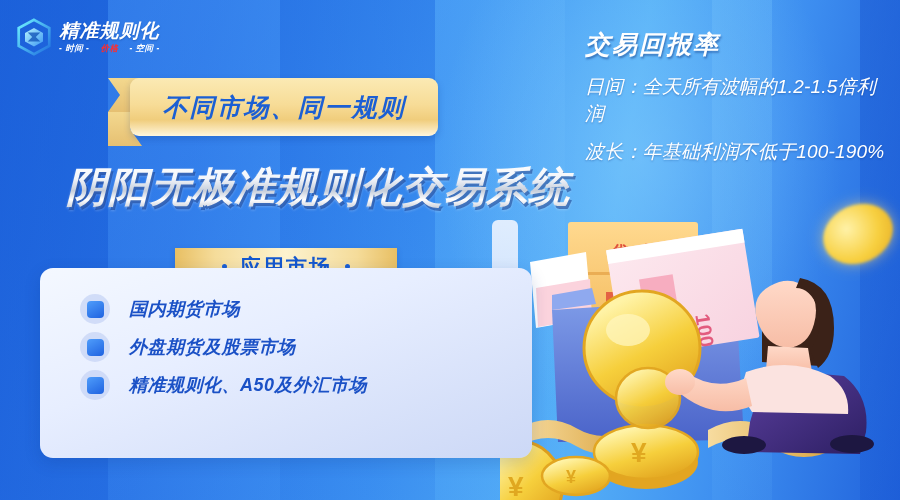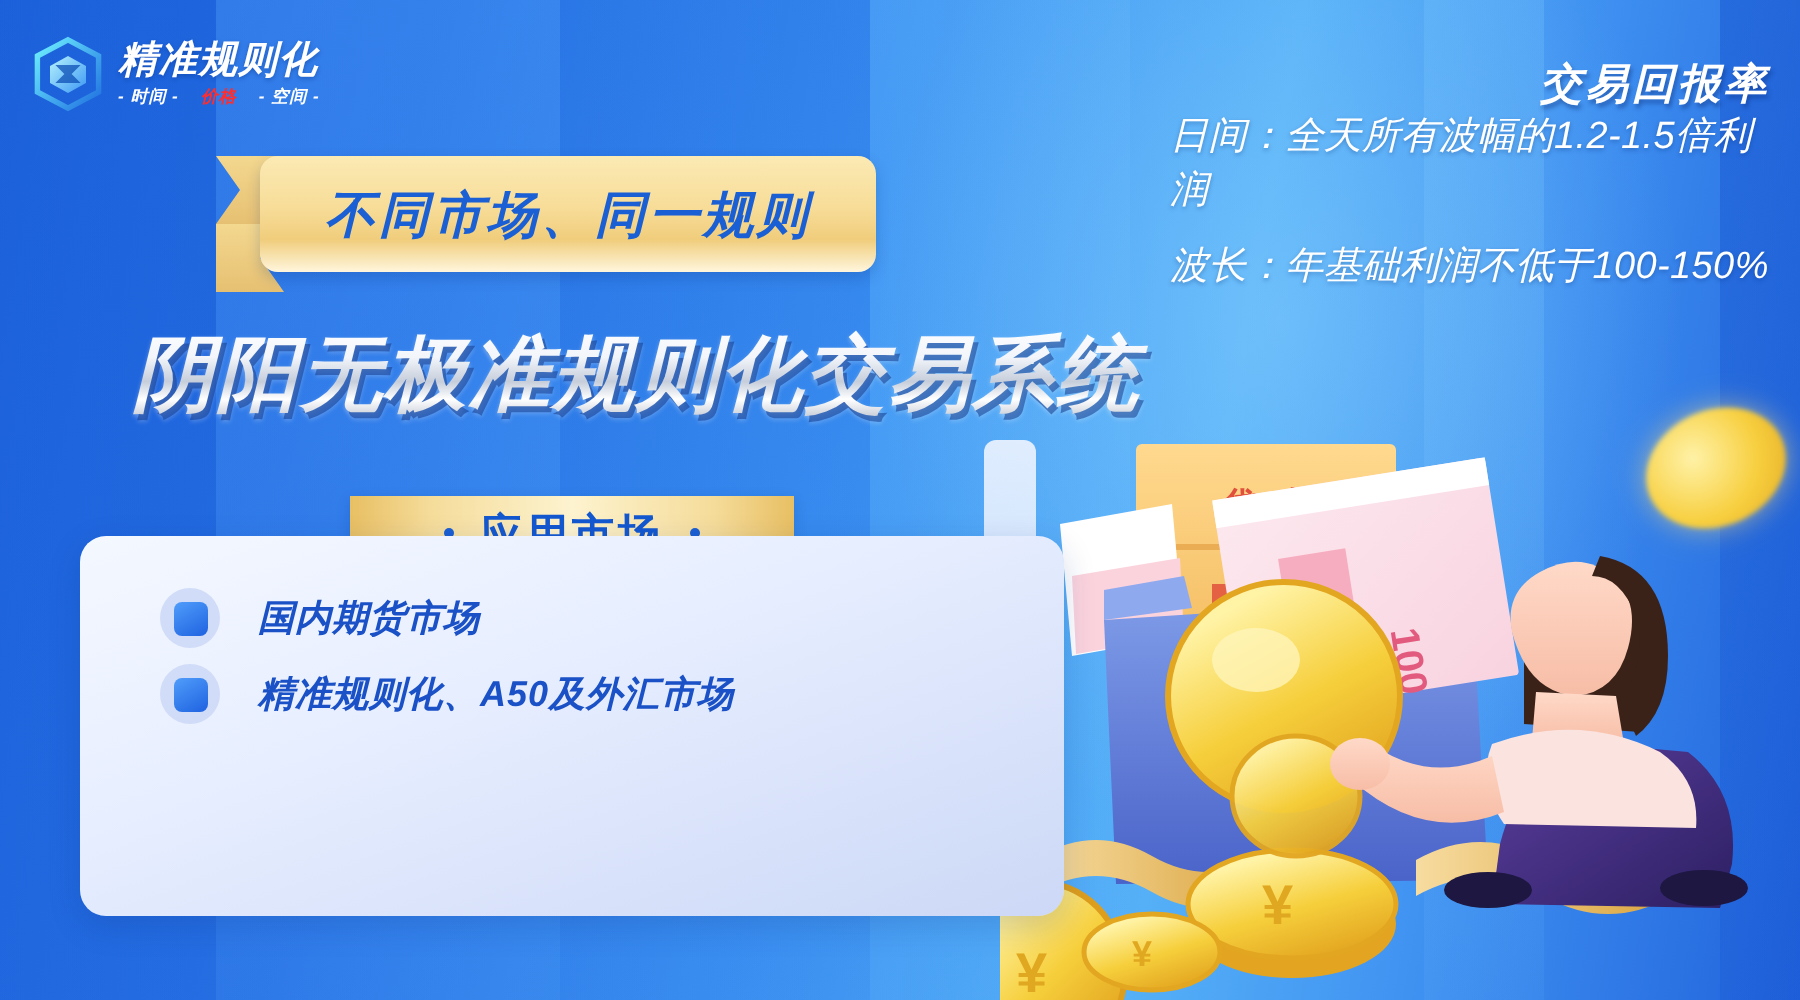--- a/index.html
+++ b/index.html
@@ -74,22 +74,22 @@
     background:linear-gradient(180deg,#ffffff 0%,#f2f5fa 34%,#c6cedb 56%,#ffffff 72%,#9fa9bb 100%);
     -webkit-background-clip:text; background-clip:text; color:transparent;
     -webkit-text-stroke:0px;
     filter:drop-shadow(2px 3px 0 rgba(18,58,140,.55)) drop-shadow(0 1px 1px rgba(255,255,255,.35));
     margin-left:44px;
   }
 
   
   .right-col{ position:absolute; left:585px; top:28px; width:300px; }
   .rc-title{
-    text-align:right; font-size:21px; font-weight:bold; font-style:italic;
-    color:#ffffff; letter-spacing:2px; 
+    text-align:left; font-size:25px; font-weight:bold; font-style:italic;
+    color:#ffffff; letter-spacing:2px; margin-bottom:13px;
     text-shadow:1px 2px 2px rgba(10,45,120,.45);
   }
   .rc-line{
     color:#ffffff; font-size:19px; font-style:italic; font-weight:normal;
     line-height:1.42; margin-bottom:11px; letter-spacing:.2px;
     text-shadow:0 1px 2px rgba(10,45,120,.35);
   }
 
   
   .mk-banner{
@@ -187,21 +187,21 @@
     <div class="ribbon-body">
       <span class="ribbon-text">不同市场、同一规则</span>
     </div>
   </div>
 
   <div class="main-title">阴阳无极准规则化交易系统</div>
 
   <div class="right-col">
     <div class="rc-title">交易回报率</div>
     <div class="rc-line">日间：全天所有波幅的1.2-1.5倍利润</div>
-    <div class="rc-line">波长：年基础利润不低于100-150%</div>
+    <div class="rc-line">波长：年基础利润不低于100-190%</div>
   </div>
 
   <div class="illus">
     <div class="ill-panel"></div>
     <div class="coin-blur"></div>
 
     <svg width="400" height="300" viewBox="0 0 400 300">
       <defs>
         <linearGradient id="env" x1="0" y1="0" x2="0" y2="1">
           <stop offset="0%" stop-color="#ffd98f"></stop>
@@ -310,17 +310,23 @@
     <div class="item">
       <span class="bullet-wrap">
           <span class="bullet"></span>
         </span>
       <span class="item-label">国内期货市场</span>
     </div>
     <div class="item">
       <span class="bullet-wrap">
           <span class="bullet"></span>
         </span>
+      <span class="item-label">外盘期货及股票市场</span>
+    </div>
+    <div class="item">
+      <span class="bullet-wrap">
+          <span class="bullet"></span>
+        </span>
       <span class="item-label">精准规则化、A50及外汇市场</span>
     </div>
   </div>
 
 </div>
 
 </body></html>

